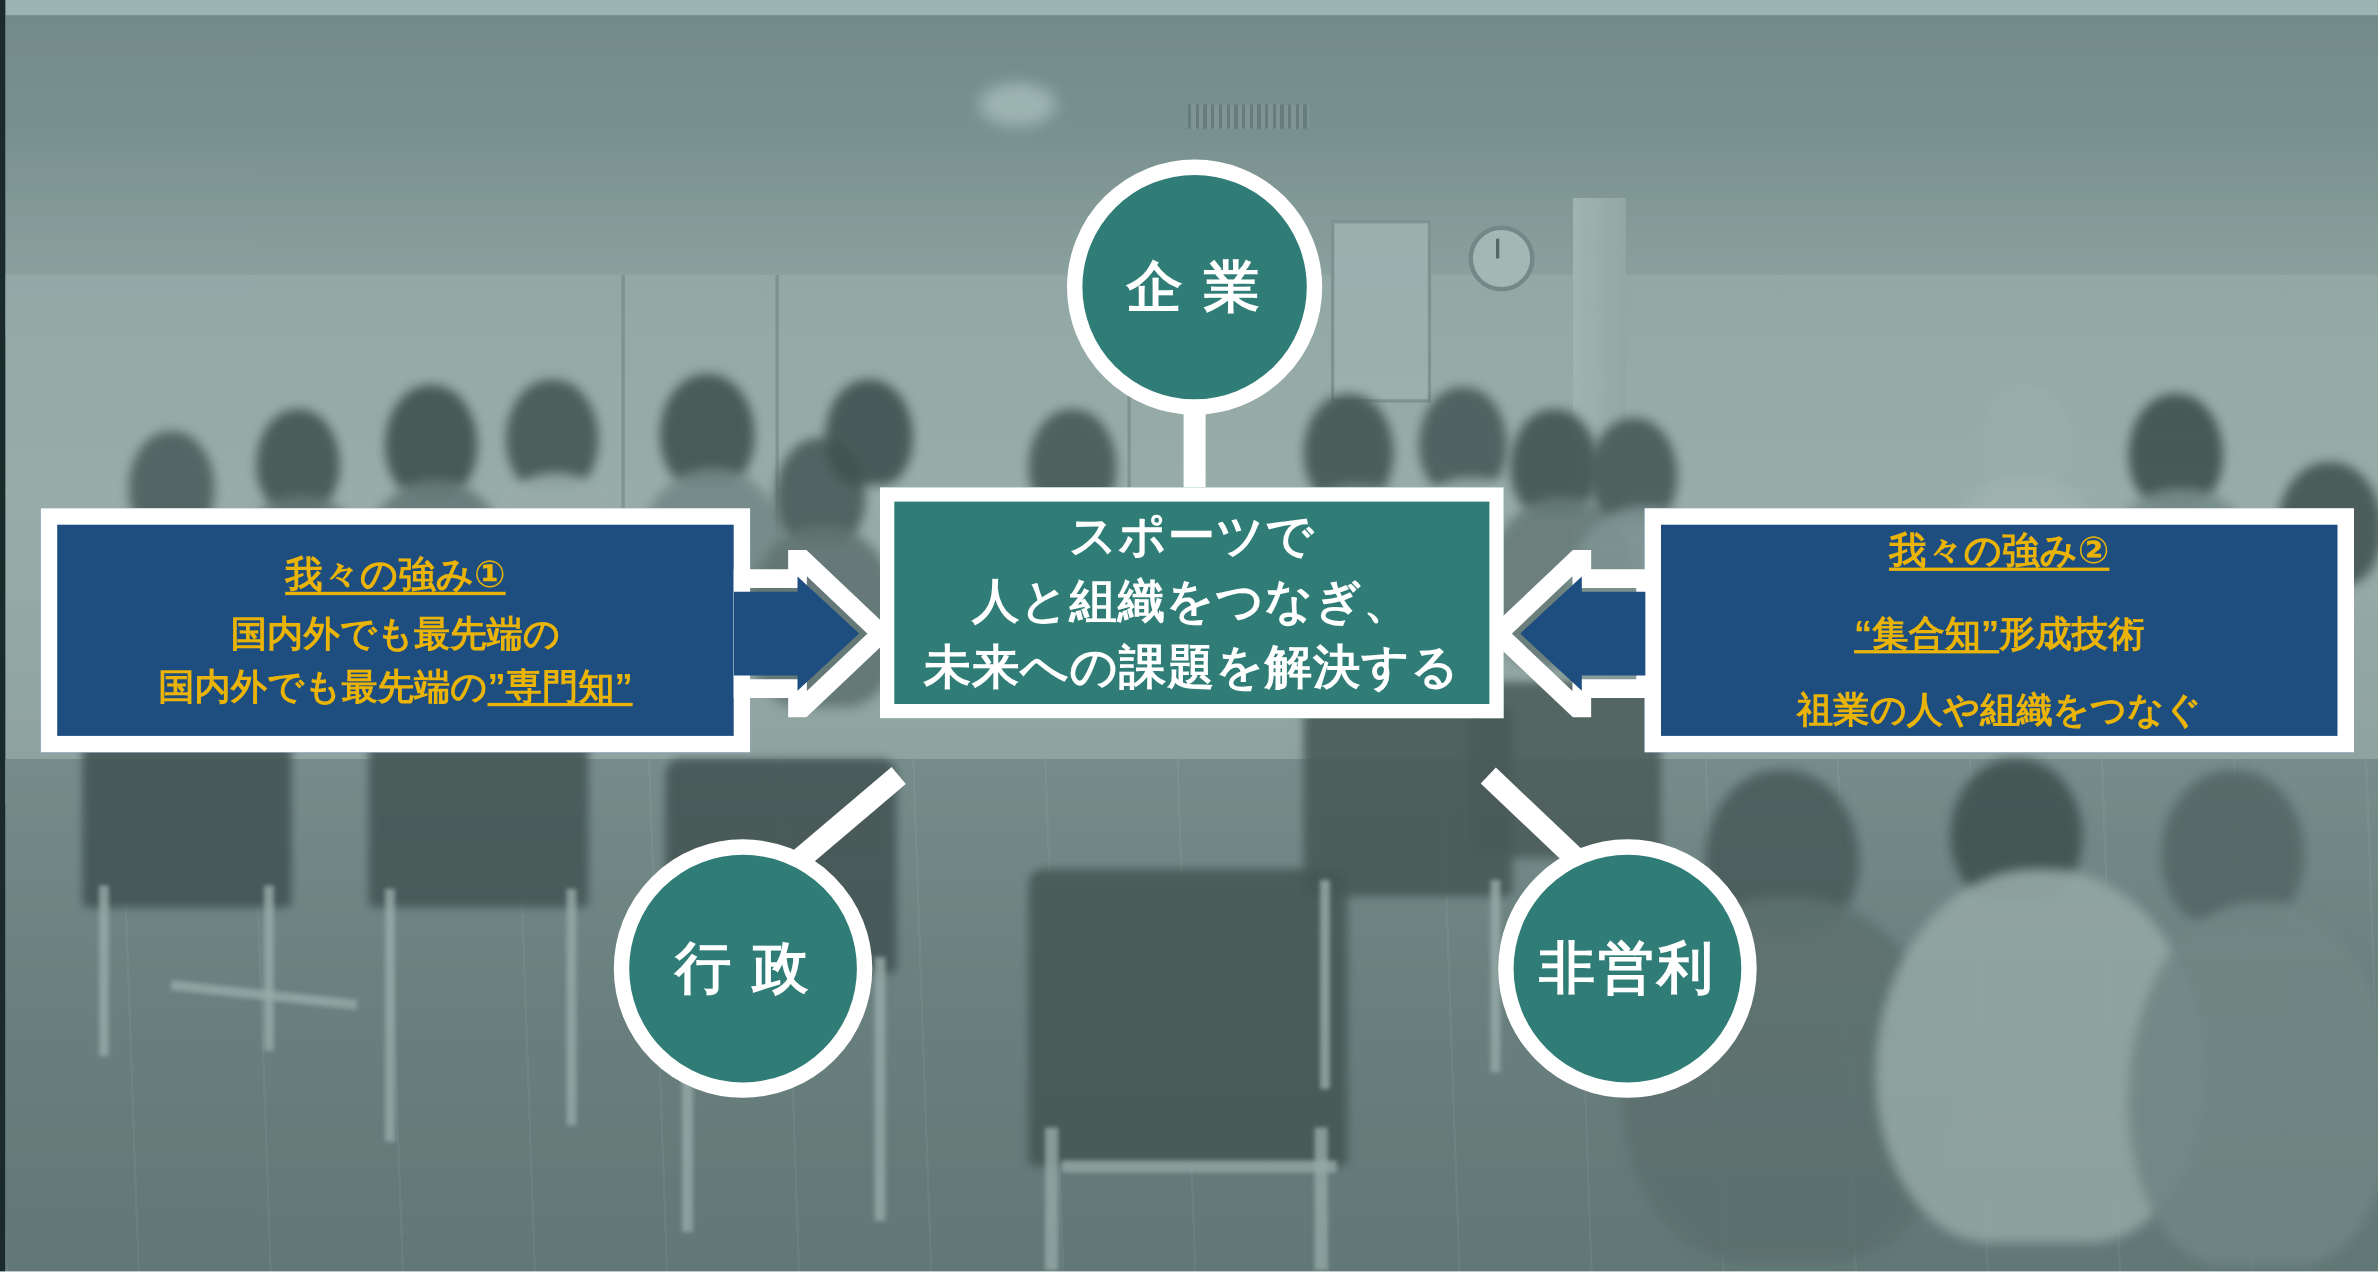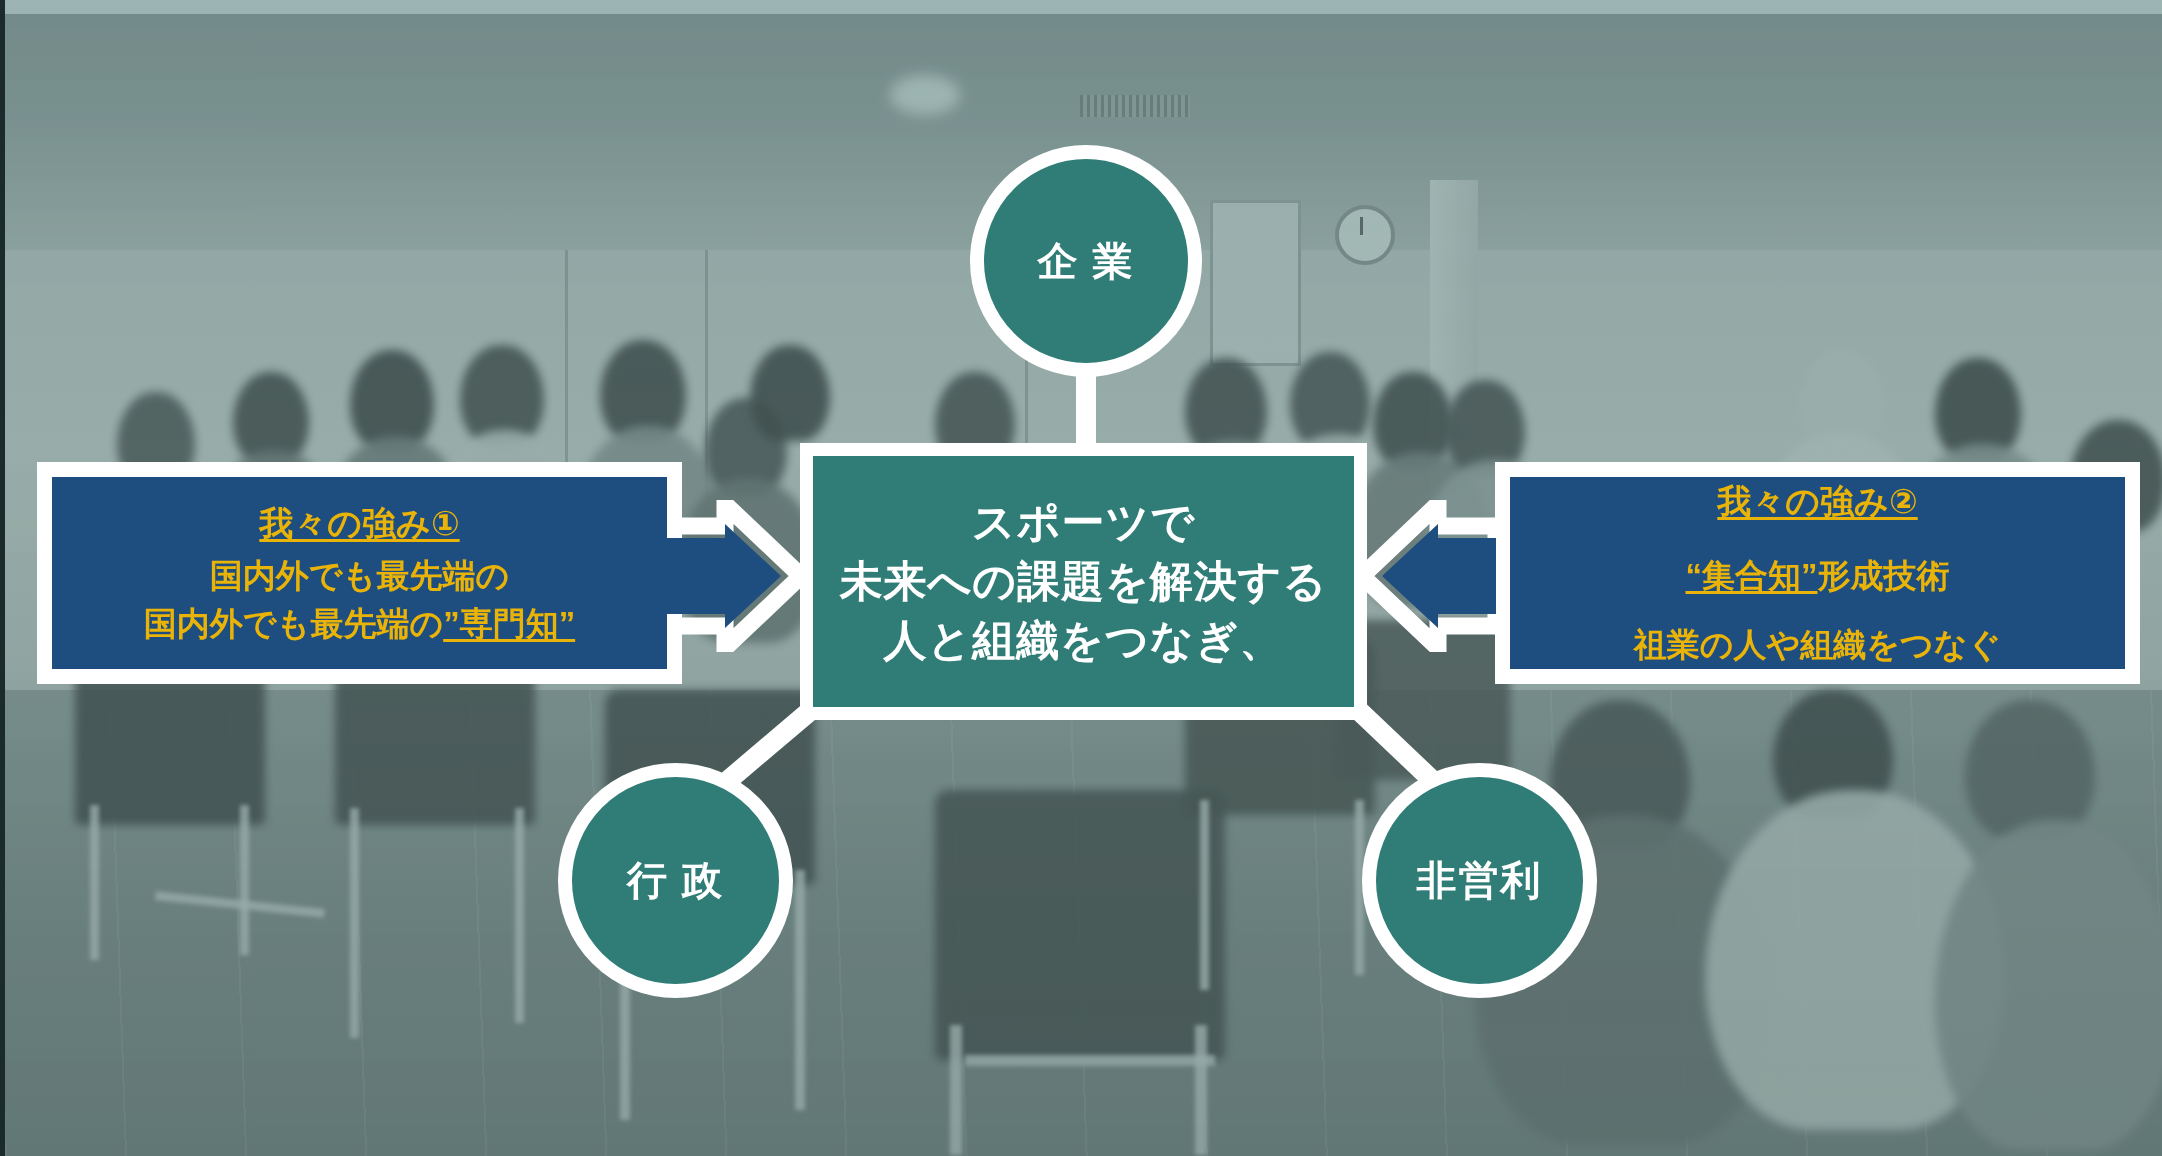--- a/index.html
+++ b/index.html
@@ -149,21 +149,21 @@
     position: absolute;
     inset: 0;
   }
 
   
   .center-box {
     position: absolute;
     left: 795px;
     top: 443px;
     width: 567px;
-    height: 277px;
+    height: 210px;
     background: #2f7d76;
     border: 13px solid #ffffff;
     box-sizing: border-box;
     display: flex;
     flex-direction: column;
     align-items: center;
     justify-content: center;
     z-index: 6;
   }
   .center-box .line {
@@ -225,21 +225,21 @@
     background: #2f7d76;
     border: 14px solid #ffffff;
     box-sizing: border-box;
     display: flex;
     align-items: center;
     justify-content: center;
     z-index: 8;
   }
   .circle .label {
     color: #ffffff;
-    font-size: 40px;
+    font-size: 51px;
     font-weight: bold;
     letter-spacing: .05em;
     white-space: nowrap;
   }
   .circle.top    { left: 965px;  top: 145px; width: 232px; height: 232px; }
   .circle.bl     { left: 553px;  top: 763px; width: 235px; height: 235px; }
   .circle.br     { left: 1357px; top: 763px; width: 235px; height: 235px; }
 </style>
 </head>
 <body>
@@ -347,22 +347,22 @@
       </div>
     </div>
 
     <svg class="arrow left" viewBox="0 0 136 152">
       <path d="M 0 26 L 58 26 L 58 4 L 134 76 L 58 148 L 58 126 L 0 126 Z" fill="none" stroke="#ffffff" stroke-width="17" stroke-linejoin="miter"></path>
       <path d="M 0 38 L 58 38 L 58 24 L 114 76 L 58 128 L 58 114 L 0 114 Z" fill="#1e4e80"></path>
     </svg>
 
     <div class="center-box">
       <div class="line">スポーツで</div>
+      <div class="line">人と組織をつなぎ、</div>
       <div class="line">未来への課題を解決する</div>
-      <div class="line">人と組織をつなぎ、</div>
     </div>
 
     <svg class="arrow right" viewBox="0 0 136 152">
       <path d="M 136 26 L 78 26 L 78 4 L 2 76 L 78 148 L 78 126 L 136 126 Z" fill="none" stroke="#ffffff" stroke-width="17" stroke-linejoin="miter"></path>
       <path d="M 136 38 L 78 38 L 78 24 L 22 76 L 78 128 L 78 114 L 136 114 Z" fill="#1e4e80"></path>
     </svg>
 
     <div class="side-box right">
       <div class="line head">
         <span class="u">我々の強み②</span>

